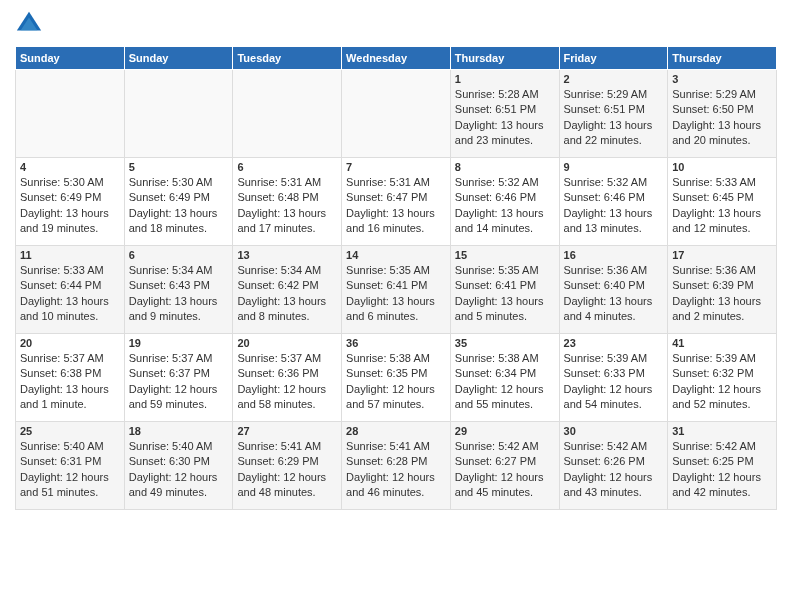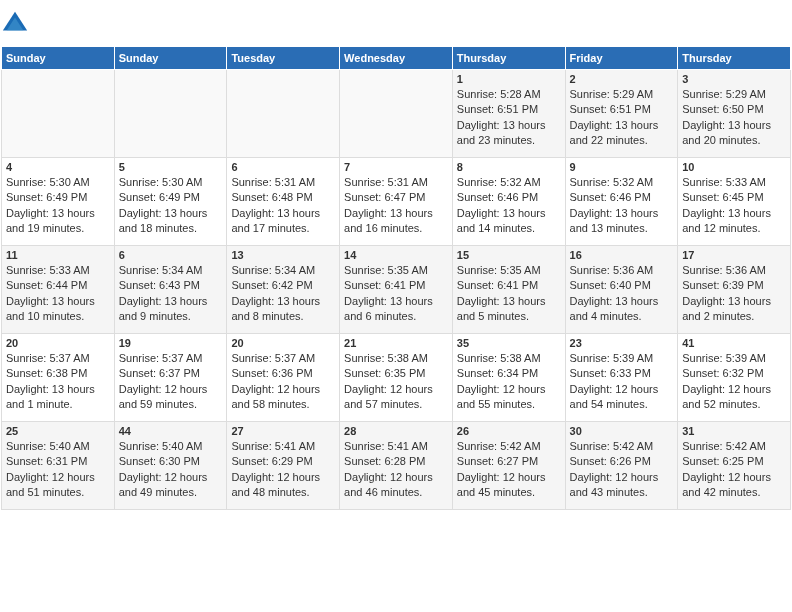--- a/index.html
+++ b/index.html
@@ -6,21 +6,21 @@
     body {
       font-family: Arial, sans-serif;
       background: #fff;
       width: 792px;
       height: 612px;
       overflow: hidden;
     }
     .page {
       width: 792px;
       height: 612px;
-      padding: 10px 1px;
+      padding: 10px 15px;
     }
     .header {
       display: flex;
       justify-content: space-between;
       align-items: flex-start;
       margin-bottom: 8px;
     }
     .logo {
       display: flex;
       align-items: center;
@@ -280,21 +280,21 @@
 and 59 minutes.</div>
           </td>
           <td>
             <span class="day-number">20</span>
             <div class="day-info" style="white-space: pre-line;">Sunrise: 5:37 AM
 Sunset: 6:36 PM
 Daylight: 12 hours
 and 58 minutes.</div>
           </td>
           <td>
-            <span class="day-number">21</span>
+            <span class="day-number">36</span>
             <div class="day-info" style="white-space: pre-line;">Sunrise: 5:38 AM
 Sunset: 6:35 PM
 Daylight: 12 hours
 and 57 minutes.</div>
           </td>
           <td>
             <span class="day-number">35</span>
             <div class="day-info" style="white-space: pre-line;">Sunrise: 5:38 AM
 Sunset: 6:34 PM
 Daylight: 12 hours
@@ -317,42 +317,42 @@
         </tr>
         <tr>
           <td>
             <span class="day-number">25</span>
             <div class="day-info" style="white-space: pre-line;">Sunrise: 5:40 AM
 Sunset: 6:31 PM
 Daylight: 12 hours
 and 51 minutes.</div>
           </td>
           <td>
-            <span class="day-number">44</span>
+            <span class="day-number">18</span>
             <div class="day-info" style="white-space: pre-line;">Sunrise: 5:40 AM
 Sunset: 6:30 PM
 Daylight: 12 hours
 and 49 minutes.</div>
           </td>
           <td>
             <span class="day-number">27</span>
             <div class="day-info" style="white-space: pre-line;">Sunrise: 5:41 AM
 Sunset: 6:29 PM
 Daylight: 12 hours
 and 48 minutes.</div>
           </td>
           <td>
             <span class="day-number">28</span>
             <div class="day-info" style="white-space: pre-line;">Sunrise: 5:41 AM
 Sunset: 6:28 PM
 Daylight: 12 hours
 and 46 minutes.</div>
           </td>
           <td>
-            <span class="day-number">26</span>
+            <span class="day-number">29</span>
             <div class="day-info" style="white-space: pre-line;">Sunrise: 5:42 AM
 Sunset: 6:27 PM
 Daylight: 12 hours
 and 45 minutes.</div>
           </td>
           <td>
             <span class="day-number">30</span>
             <div class="day-info" style="white-space: pre-line;">Sunrise: 5:42 AM
 Sunset: 6:26 PM
 Daylight: 12 hours

